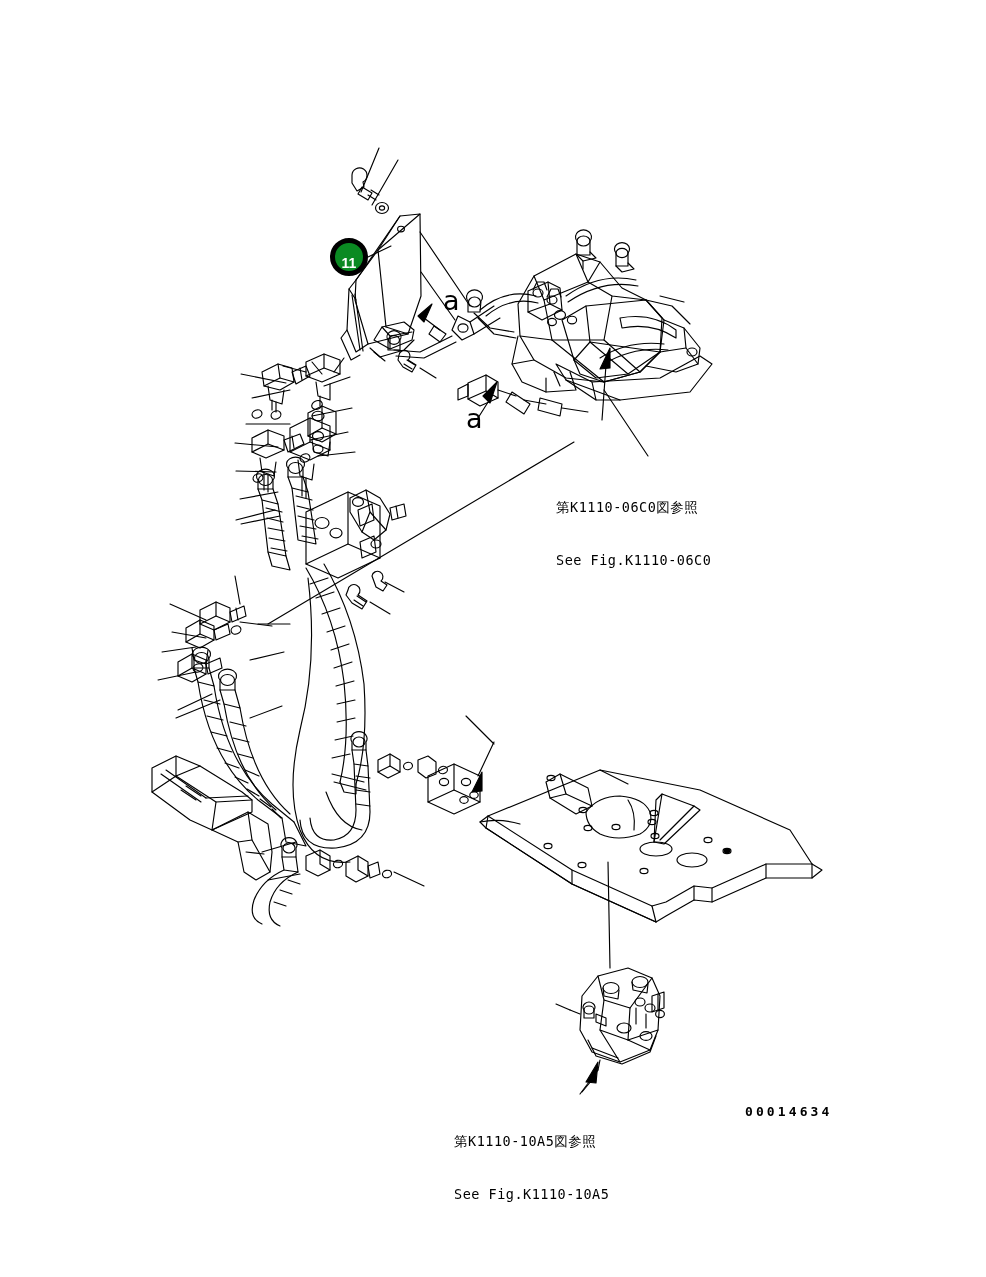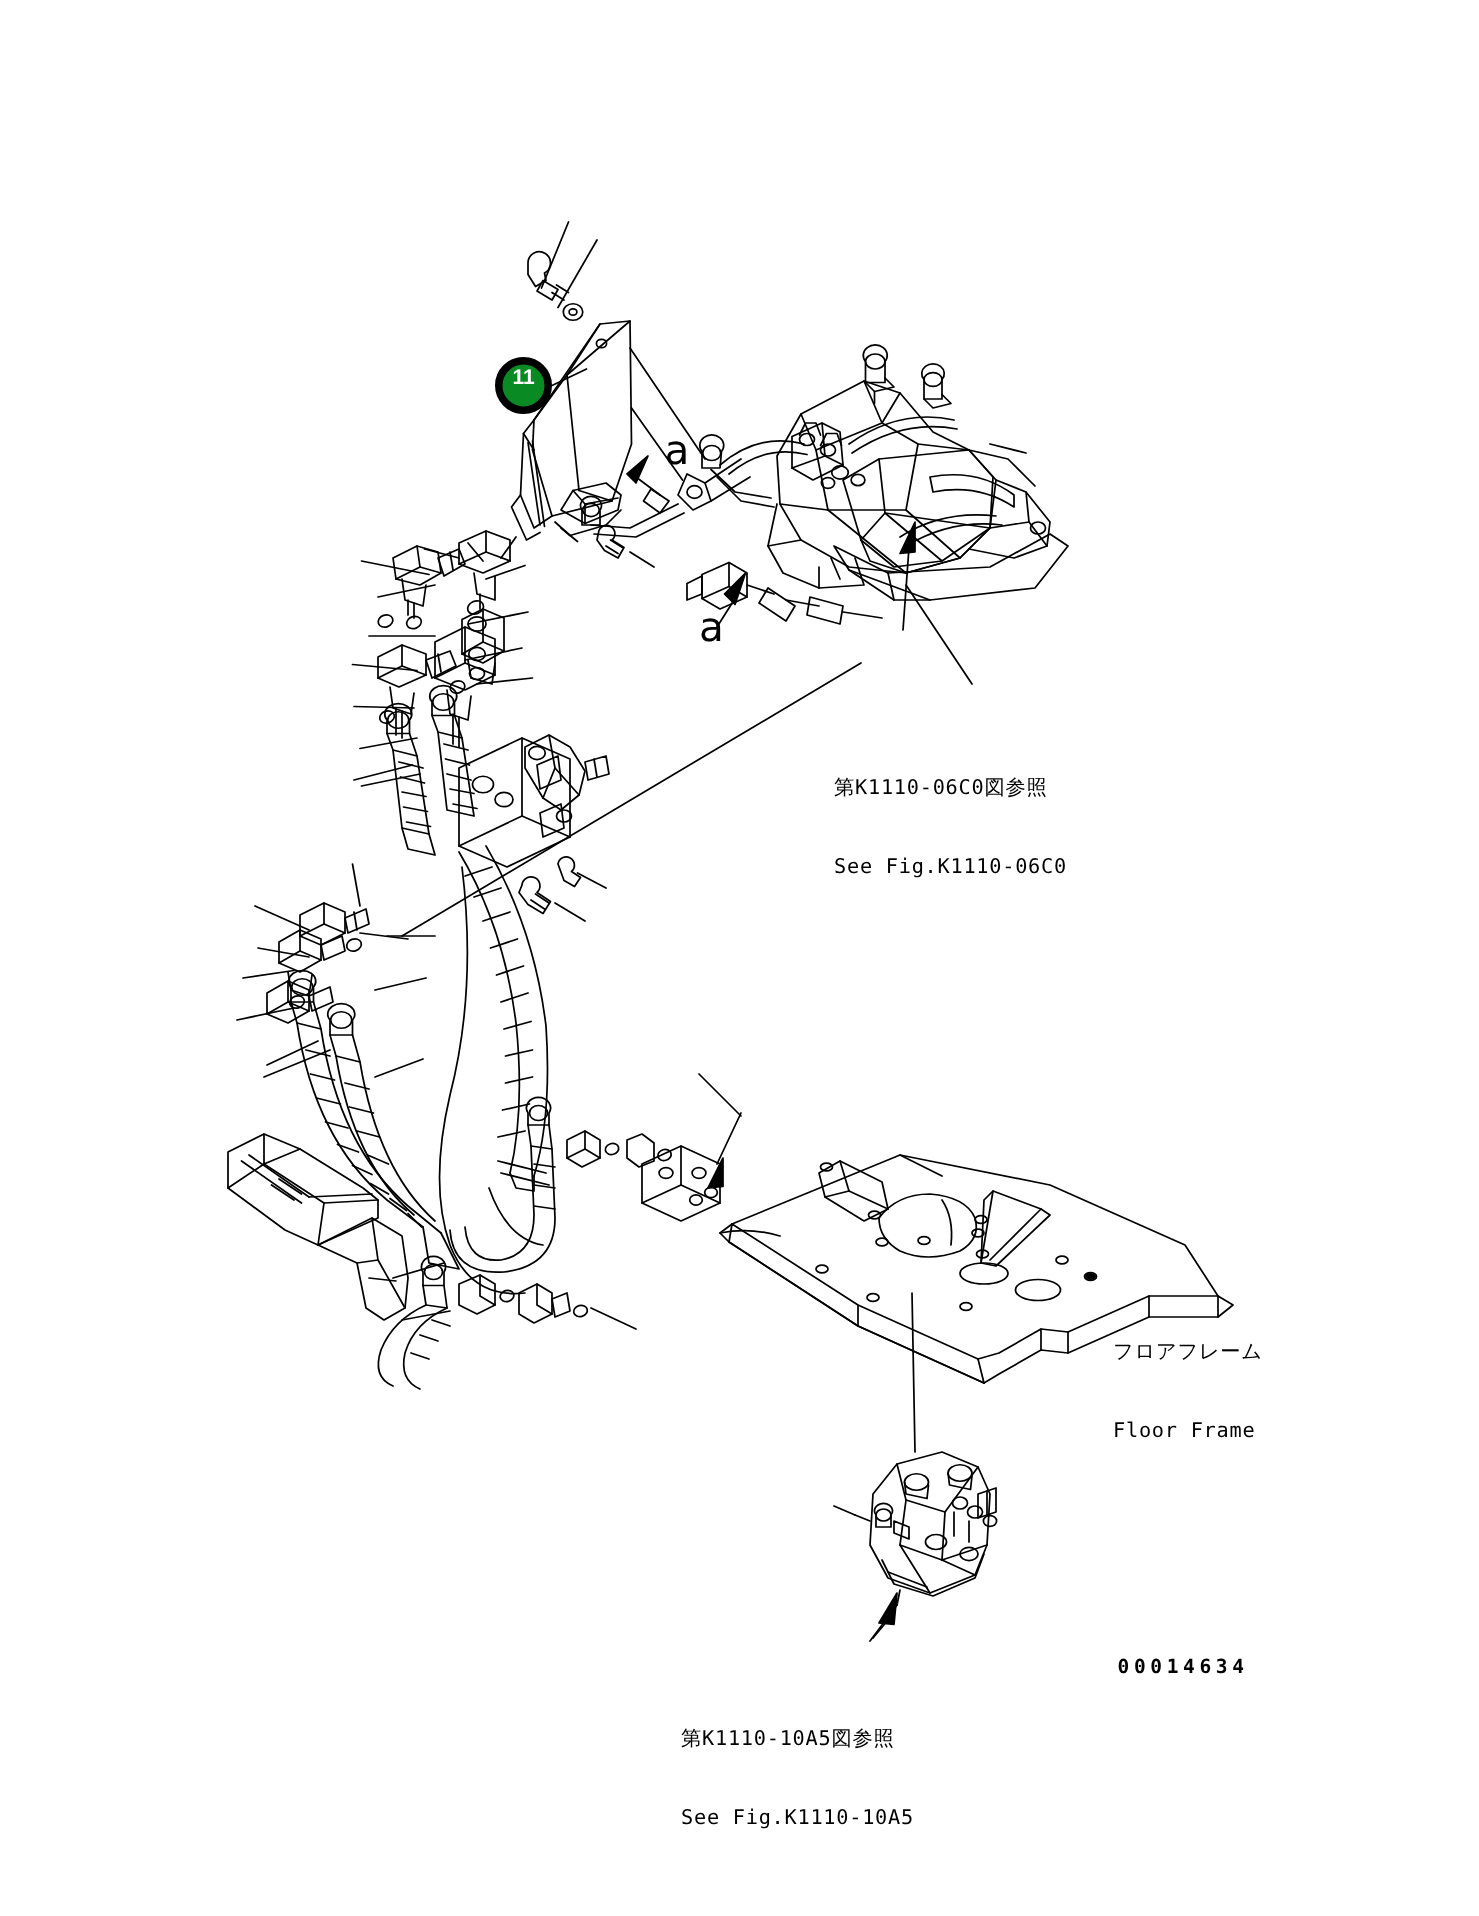--- a/index.html
+++ b/index.html
@@ -25,37 +25,37 @@
     position: absolute;
     font-family: "DejaVu Sans Mono", "Liberation Mono", monospace;
     color: #000000;
     white-space: pre;
     line-height: 1.30;
     letter-spacing: 0.5px;
   }
   .lbl-ja { font-size: 13.5px; }
   .lbl-en { font-size: 13.5px; }
   .ref-label { font-size: 13.5px; }
-  .ref-label .l1 { display: block; margin-top: 18px; }
+  .ref-label .l1 { display: block; }
   .ref-label .l2 { display: block; }
   .part-code {
     position: absolute;
     font-family: "DejaVu Sans Mono", "Liberation Mono", monospace;
     font-size: 13px;
     letter-spacing: 3.1px;
     color: #000;
     font-weight: bold;
   }
   .callout {
     position: absolute;
     width: 38px; height: 38px;
     border-radius: 50%;
     border: 5px solid #000;
     display: flex;
-    align-items: flex-start;
+    align-items: flex-end;
     justify-content: center;
     font-family: "Liberation Sans", sans-serif;
     font-size: 14px;
     font-weight: 700;
     color: #ffffff;
   }
   .amark {
     position: absolute;
     font-family: "DejaVu Sans", sans-serif;
     font-size: 27px;
@@ -579,20 +579,16 @@
     <span class="l1 lbl-ja">第K1110-06C0図参照</span>
     <span class="l2 lbl-en">See Fig.K1110-06C0</span>
   </div>
 
 
   <div class="lbl ref-label" style="left:454px; top:1098px;">
     <span class="l1 lbl-ja">第K1110-10A5図参照</span>
     <span class="l2 lbl-en">See Fig.K1110-10A5</span>
   </div>
 
-  <div class="lbl ref-label" style="left:742px; top:840px;">
-    <span class="l1 lbl-ja">フロアフレーム</span>
-    <span class="l2 lbl-en">Floor Frame</span>
-  </div>
 
   <div class="part-code" style="left:745px; top:1104px;">00014634</div>
 
 </div>
 
 </body></html>

